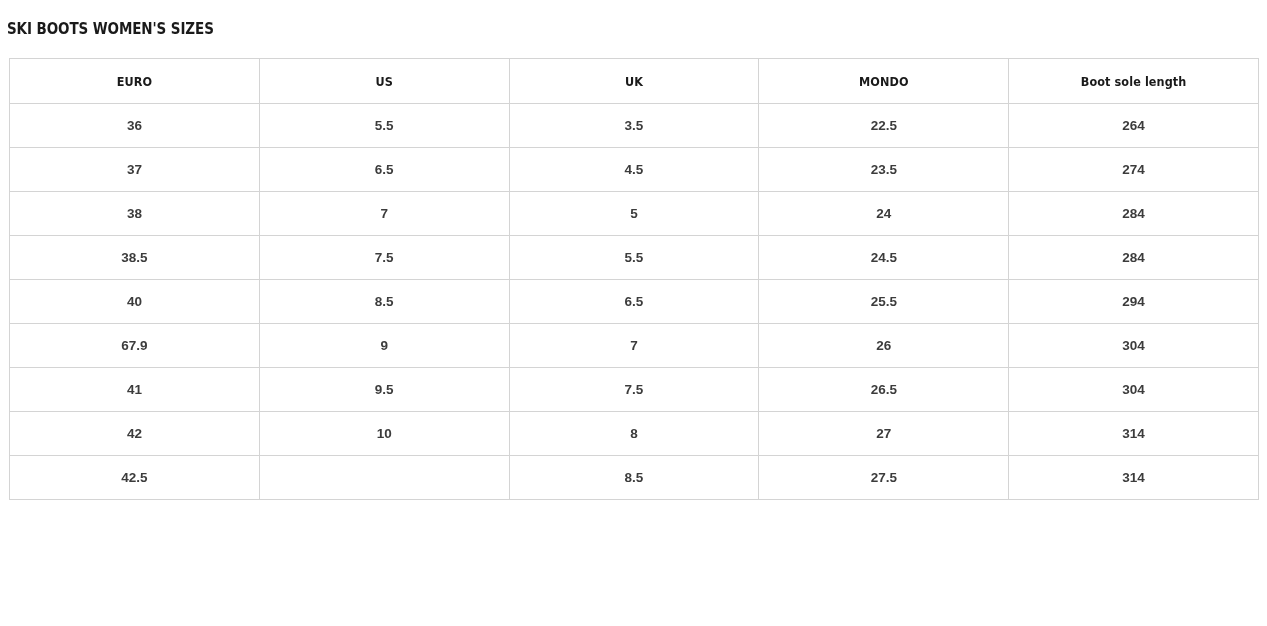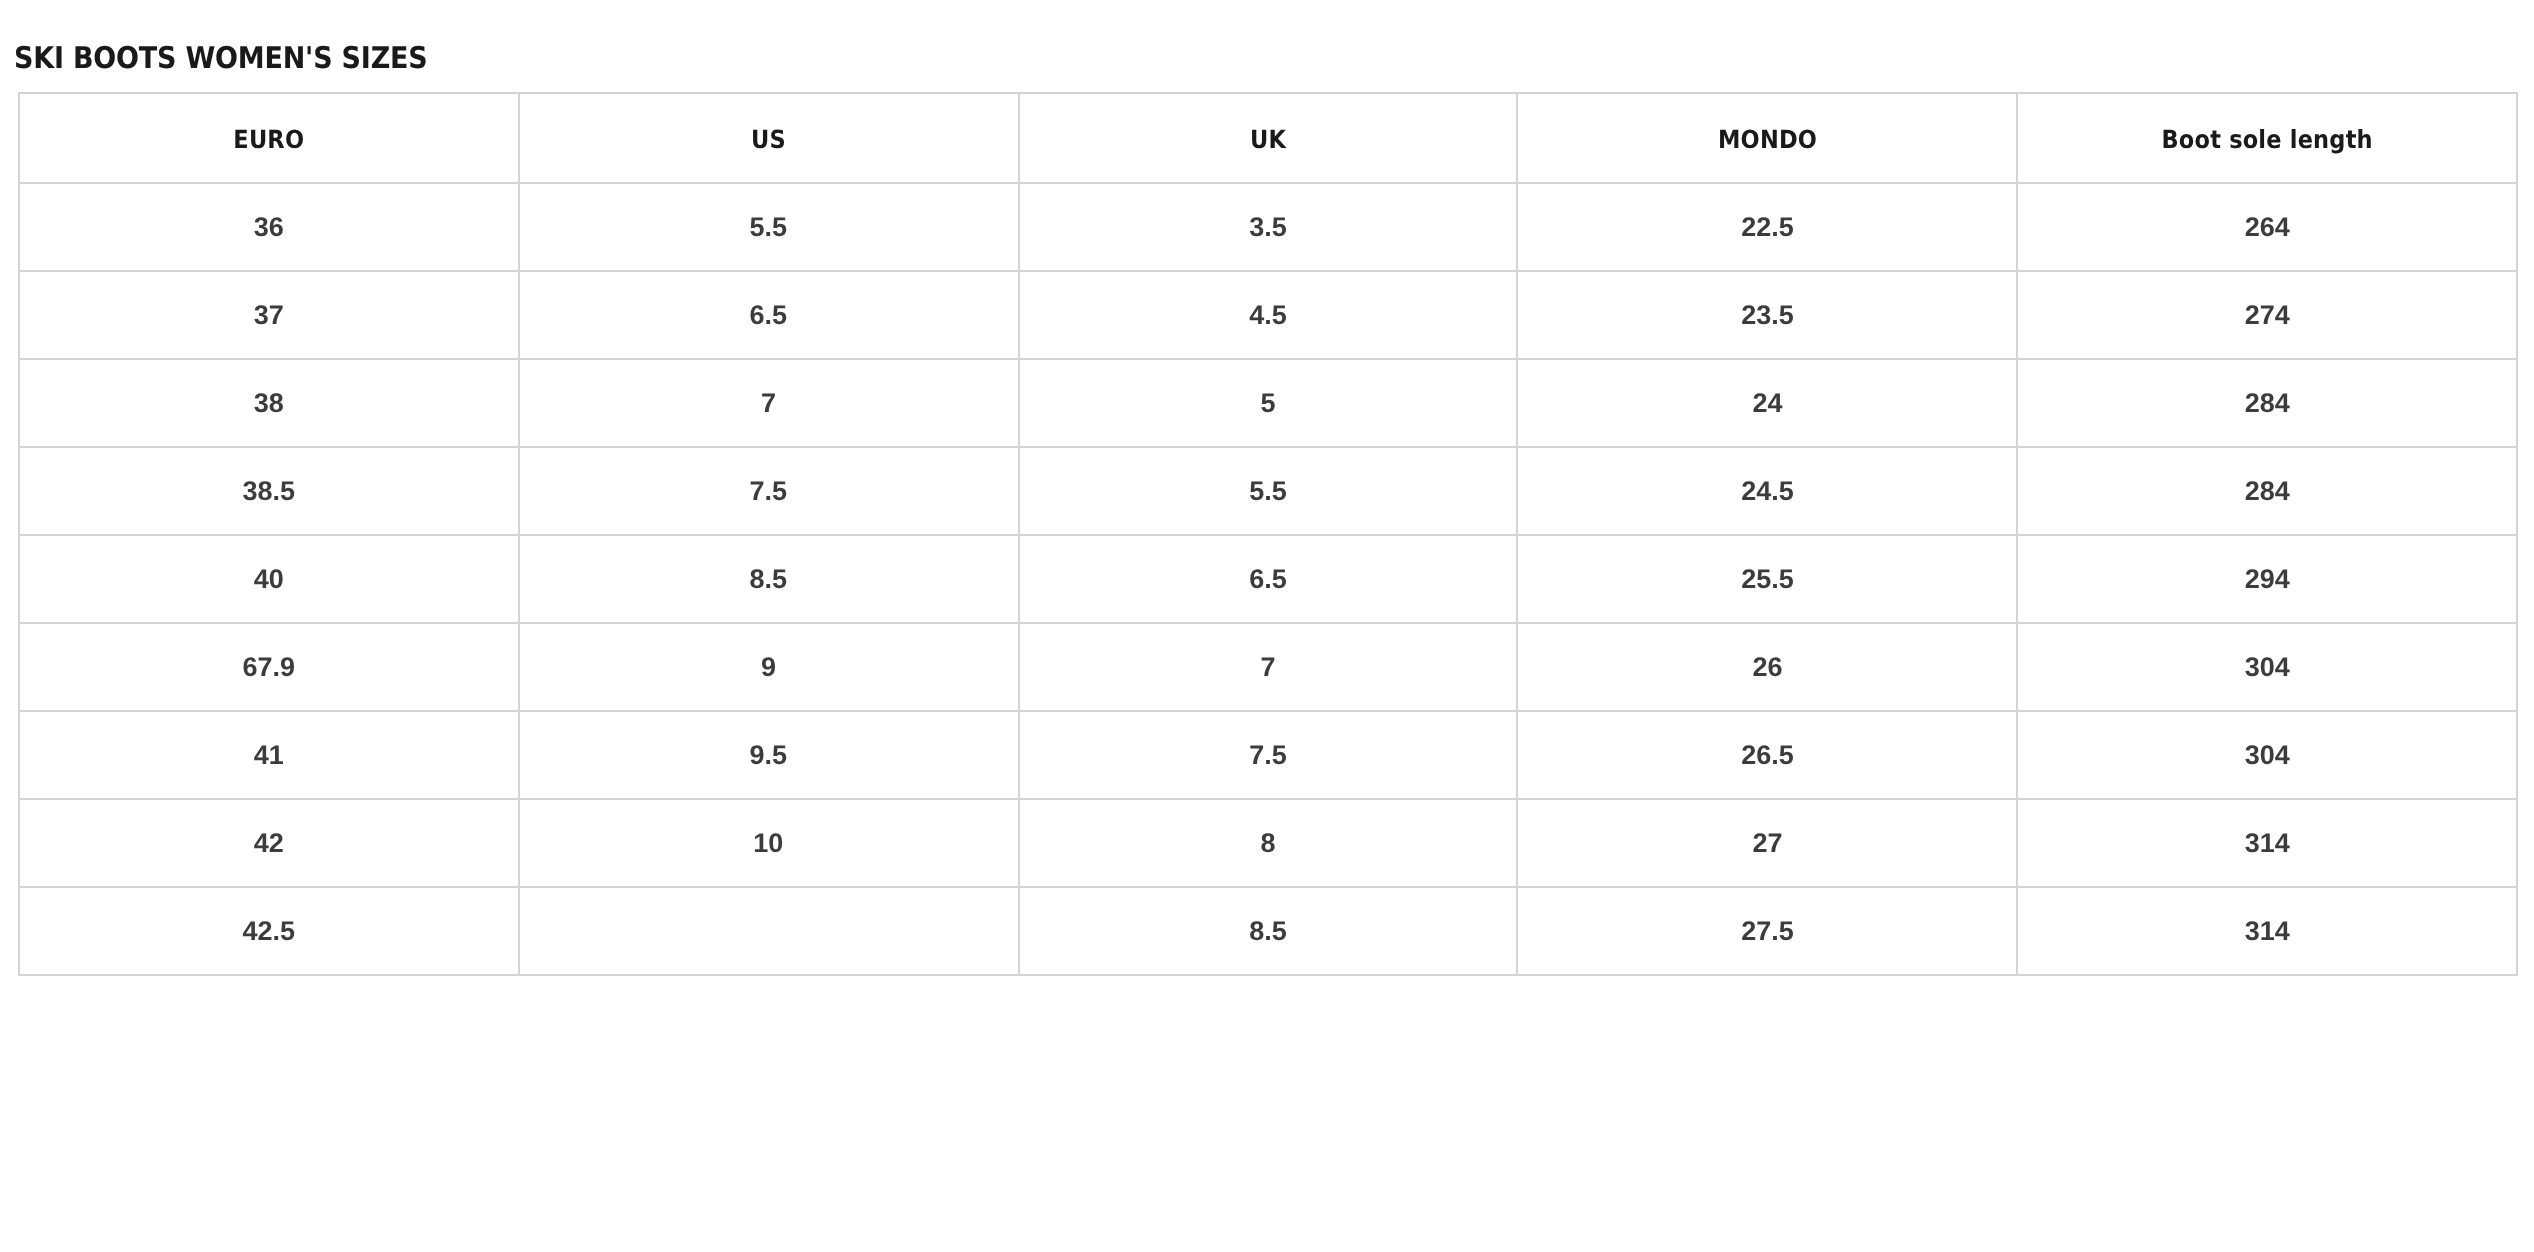--- a/index.html
+++ b/index.html
@@ -41,20 +41,21 @@
     left: 9px;
     top: 46px;
     width: 1249px;
   }
 
   table.size-table {
     width: 1249px;
     border-collapse: collapse;
     table-layout: fixed;
     background: #bef264;
+    margin-top: 12px;
   }
 
   table.size-table col {
     width: 249.8px;
   }
 
   table.size-table th,
   table.size-table td {
     border: 1px solid #d4d4d4;
     text-align: center;

